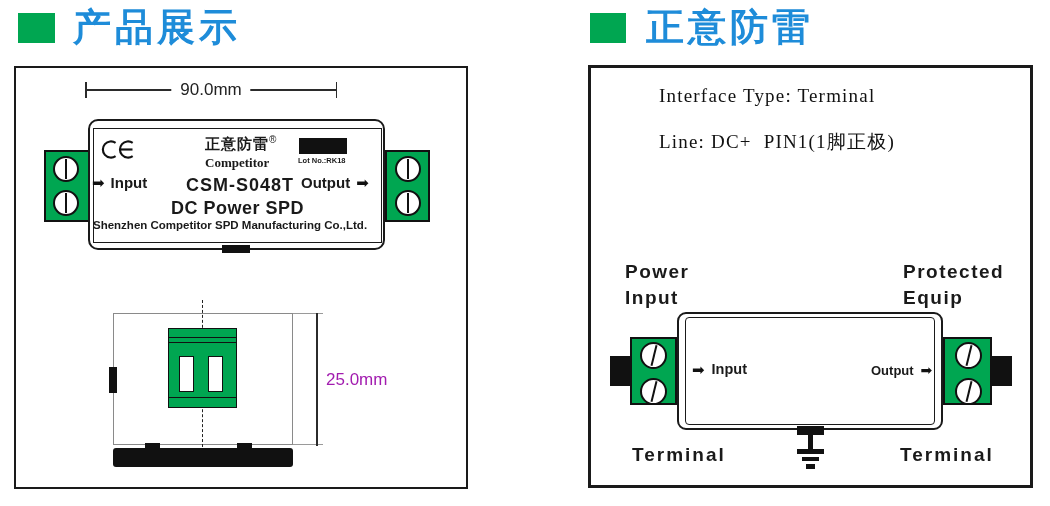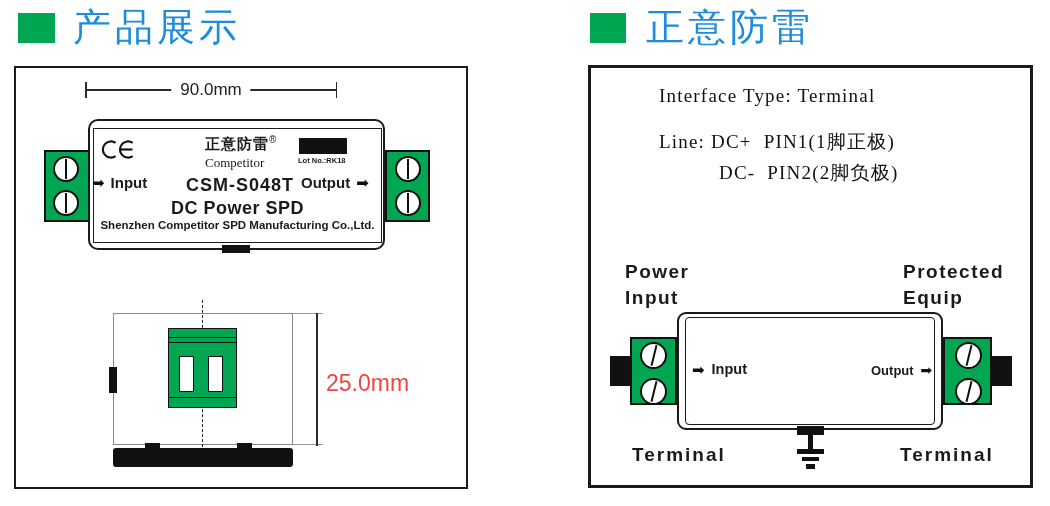--- a/index.html
+++ b/index.html
@@ -1,41 +1,41 @@
 <!DOCTYPE html>
 <html><head>
 <meta charset="utf-8">
 <style>
   html,body{margin:0;padding:0;background:#fff;}
   .stage{position:relative;width:1050px;height:506px;background:#fff;overflow:hidden;
          font-family:"Liberation Sans",sans-serif;color:#1a1a1a;}
   .abs{position:absolute;box-sizing:border-box;}
   
   .bullet{background:#00A651;}
-  .sec-title{font-family:"Liberation Serif","DejaVu Serif",serif;font-weight:400;
+  .sec-title{font-family:"Liberation Serif","DejaVu Serif",serif;font-weight:700;
              font-size:38px;letter-spacing:4px;color:#1E8CD9;white-space:nowrap;line-height:1;}
   
   .panel{border:2.5px solid #1a1a1a;background:#fff;}
   
   .dim-h .dim-line{position:absolute;left:0;right:0;top:50%;height:1.5px;margin-top:-0.75px;background:#2b2b2b;}
   .dim-h .tick{position:absolute;top:0;bottom:0;width:1.5px;background:#2b2b2b;}
   .tick.tl{left:0;}.tick.tr{right:0;}
   .dim-label{position:absolute;left:50%;top:50%;transform:translate(-50%,-50%);
              background:#fff;padding:0 9px;font-size:17px;color:#222;white-space:nowrap;}
   .vline{background:#2b2b2b;}
   
   .terminal{background:#00A651;border:2.5px solid #111;}
   .screw{border-radius:50%;background:#fff;border:2.5px solid #111;}
   .screw::after{content:"";position:absolute;left:50%;top:1px;bottom:1px;width:2px;margin-left:-1px;background:#111;}
   .screw.tilt::after{transform:rotate(14deg);}
   .blackfill{background:#111;}
   
   .lbl-sans{white-space:nowrap;line-height:1;}
   .brand-cn{font-family:Liberation Mono, monospace;font-weight:700;font-size:15px;letter-spacing:1px;white-space:nowrap;}
-  .brand-en{font-family:"Liberation Serif","DejaVu Serif",serif;font-weight:400;font-size:13px;white-space:nowrap;}
+  .brand-en{font-family:"Liberation Serif","DejaVu Serif",serif;font-weight:700;font-size:13px;white-space:nowrap;}
   .serif-info{font-family:"Liberation Serif","DejaVu Serif",serif;font-size:19px;letter-spacing:1.2px;
               color:#111;white-space:pre;line-height:1;margin-left:36px;}
   .bold-label{font-weight:700;font-size:19px;letter-spacing:1.5px;line-height:1.35;white-space:pre-line;}
   .arrow{line-height:1;color:#111;}
   .row{display:flex;align-items:center;}
 </style>
 </head>
 <body>
 
 <div class="stage">
@@ -86,21 +86,21 @@
       <span class="arrow" style="font-size:15px;">➡</span>
       <span class="lbl-sans" style="font-size:15px;font-weight:600;">Input</span>
     </div>
     <div class="abs lbl-sans" style="left:182px;top:176px;width:112px;text-align:right;font-size:18px;font-weight:600;letter-spacing:1px;">CSM-S048T</div>
     <div class="abs row" style="left:301px;top:175px;gap:6px;">
       <span class="lbl-sans" style="font-size:15px;font-weight:600;">Output</span>
       <span class="arrow" style="font-size:15px;">➡</span>
     </div>
 
     <div class="abs lbl-sans" style="left:93px;top:199px;width:289px;text-align:center;font-size:18px;font-weight:700;letter-spacing:0.5px;">DC Power SPD</div>
-    <div class="abs lbl-sans" style="left:93px;top:220px;width:289px;text-align:center;font-size:11.5px;font-weight:700;">Shenzhen Competitor SPD Manufacturing Co.,Ltd.</div>
+    <div class="abs lbl-sans" style="left:93px;top:220px;width:289px;text-align:left;font-size:11.5px;font-weight:700;">Shenzhen Competitor SPD Manufacturing Co.,Ltd.</div>
 
     <div class="abs blackfill" style="left:222px;top:245px;width:28px;height:8px;"></div>
 
 
     <div class="abs" style="left:113px;top:313px;width:180px;height:132px;border:1.2px solid #8a8a8a;"></div>
     <div class="abs" style="left:293px;top:313px;width:30px;height:1.2px;background:#9a9a9a;"></div>
     <div class="abs" style="left:293px;top:444px;width:30px;height:1.2px;background:#9a9a9a;"></div>
     <div class="abs" style="left:202px;top:300px;width:0;height:147px;border-left:1.5px dashed #222;"></div>
 
     <div class="abs" style="left:168px;top:328px;width:69px;height:80px;background:#00A651;border:1.5px solid #111;">
@@ -110,33 +110,32 @@
       <div class="abs" style="left:10px;top:27px;width:15px;height:36px;background:#fff;border:1.2px solid #111;"></div>
       <div class="abs" style="left:39px;top:27px;width:15px;height:36px;background:#fff;border:1.2px solid #111;"></div>
     </div>
 
     <div class="abs blackfill" style="left:109px;top:367px;width:8px;height:26px;"></div>
     <div class="abs blackfill" style="left:145px;top:443px;width:15px;height:5px;"></div>
     <div class="abs blackfill" style="left:237px;top:443px;width:15px;height:5px;"></div>
     <div class="abs blackfill" style="left:113px;top:448px;width:180px;height:19px;border-radius:3px;"></div>
 
     <div class="abs vline" style="left:316px;top:313px;width:1.5px;height:133px;"></div>
-    <div class="abs" style="left:326px;top:370px;font-size:23px;color:#ef4444;white-space:nowrap;">25.0mm</div>
+    <div class="abs" style="left:326px;top:370px;font-size:17px;color:#a21caf;white-space:nowrap;">25.0mm</div>
   </div>
 
   <div class="abs" style="inset:0;">
 
     <div class="abs bullet" style="left:590px;top:13px;width:36px;height:30px;"></div>
     <div class="abs sec-title" style="left:646px;top:8px;">正意防雷</div>
 
     <div class="abs panel" style="left:588px;top:65px;width:445px;height:423px;border-width:3px;"></div>
 
     <div class="abs serif-info" style="left:623px;top:86px;">Interface Type: Terminal</div>
     <div class="abs serif-info" style="left:623px;top:132px;">Line: DC+  PIN1(1脚正极)</div>
-    <div class="abs serif-info" style="left:683px;top:163px;">DC-  PIN2(2脚负极)</div>
 
     <div class="abs bold-label" style="left:625px;top:259px;">Power
 Input</div>
     <div class="abs bold-label" style="left:903px;top:259px;">Protected
 Equip</div>
 
     <div class="abs blackfill" style="left:610px;top:356px;width:21px;height:30px;"></div>
     <div class="abs blackfill" style="left:991px;top:356px;width:21px;height:30px;"></div>
 
     <div class="abs" style="left:677px;top:312px;width:266px;height:118px;border:2px solid #1a1a1a;border-radius:9px;background:#fff;"></div>

